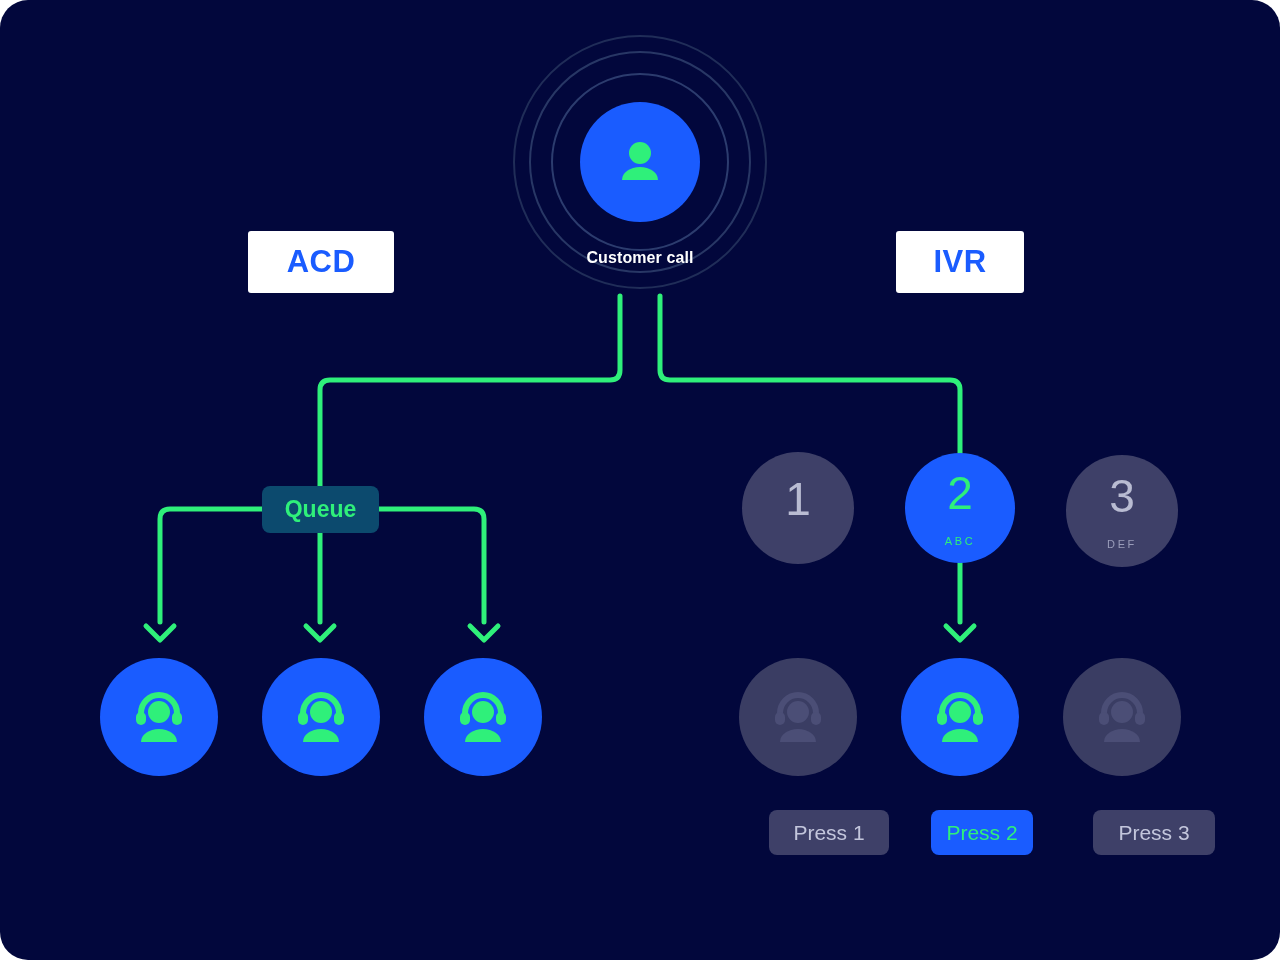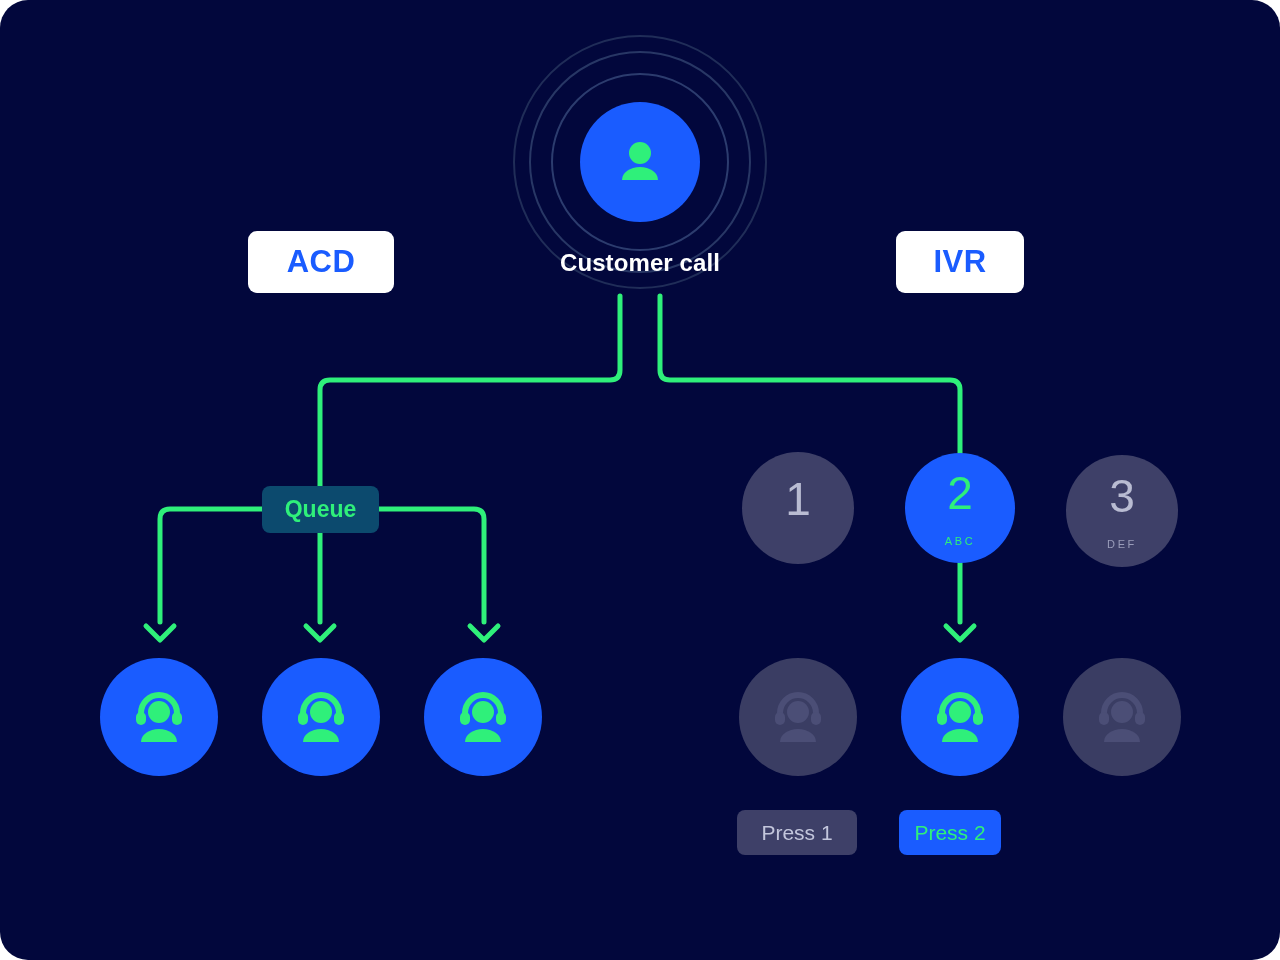--- a/index.html
+++ b/index.html
@@ -9,25 +9,25 @@
          background:#02073C;border-radius:28px;overflow:hidden;}
   #svg-layer{position:absolute;inset:0;width:1280px;height:960px;}
 
   .node{position:absolute;}
 
   
   #customer-call-node{left:580px;top:102px;width:120px;height:120px;}
   .avatar-circle{width:120px;height:120px;border-radius:50%;
        background:#1A5CFF;display:flex;align-items:center;justify-content:center;}
   #customer-call-label{position:absolute;left:440px;top:249px;width:400px;
-       text-align:center;color:#FFFFFF;font-size:24px;font-weight:700;
+       text-align:center;color:#FFFFFF;font-size:16px;font-weight:700;
        letter-spacing:.1px;}
 
   
-  .tag-chip{position:absolute;background:#FFFFFF;border-radius:9px;
+  .tag-chip{position:absolute;background:#FFFFFF;border-radius:3px;
        display:flex;align-items:center;justify-content:center;
        color:#1A5CFF;font-size:31px;font-weight:700;letter-spacing:.5px;}
   #acd-tag{left:248px;top:231px;width:146px;height:62px;}
   #ivr-tag{left:896px;top:231px;width:128px;height:62px;text-align:center;}
 
   
   #queue-chip{position:absolute;left:262px;top:486px;width:117px;height:47px;
        background:#0c4a6e;border-radius:8px;display:flex;align-items:center;
        justify-content:center;color:#2FF07A;font-size:23px;font-weight:600;}
 
@@ -55,21 +55,21 @@
   #agent-a1{left:100px;top:658px;}
   #agent-a2{left:262px;top:658px;}
   #agent-a3{left:424px;top:658px;}
   #agent-i1{left:739px;top:658px;}
   #agent-i2{left:901px;top:658px;}
   #agent-i3{left:1063px;top:658px;}
 
   
   .press-btn{position:absolute;height:45px;border-radius:8px;
        display:flex;align-items:center;justify-content:center;
-       font-size:21px;font-weight:500;}
+       font-size:21px;font-weight:500;margin-left:32px;}
   .press-btn.inactive{background:#3E4068;color:#C3C6DC;}
   .press-btn.active{background:#1A5CFF;color:#2FF07A;}
   #press-1{left:737px;top:810px;width:120px;}
   #press-2{left:899px;top:810px;width:102px;}
   #press-3{left:1061px;top:810px;width:122px;}
 </style>
 </head>
 <body>
 
 <div id="stage">
@@ -182,14 +182,15 @@
       <path d="M 14 30 v -2 a 18 18 0 0 1 36 0 v 2" stroke="#4B4E76" stroke-width="6" fill="none" stroke-linecap="round"></path>
       <rect x="9" y="27" width="10" height="13" rx="5" fill="#4B4E76"></rect>
       <rect x="45" y="27" width="10" height="13" rx="5" fill="#4B4E76"></rect>
       <circle cx="32" cy="27" r="11" fill="#4B4E76"></circle>
       <path d="M 14 57 a 18 13 0 0 1 36 0 z" fill="#4B4E76"></path>
     </svg>
   </div>
 
   <div class="press-btn inactive" id="press-1">Press 1</div>
   <div class="press-btn active" id="press-2">Press 2</div>
+  <div class="press-btn inactive" id="press-3">Press 3</div>
 
 </div>
 
 </body></html>

